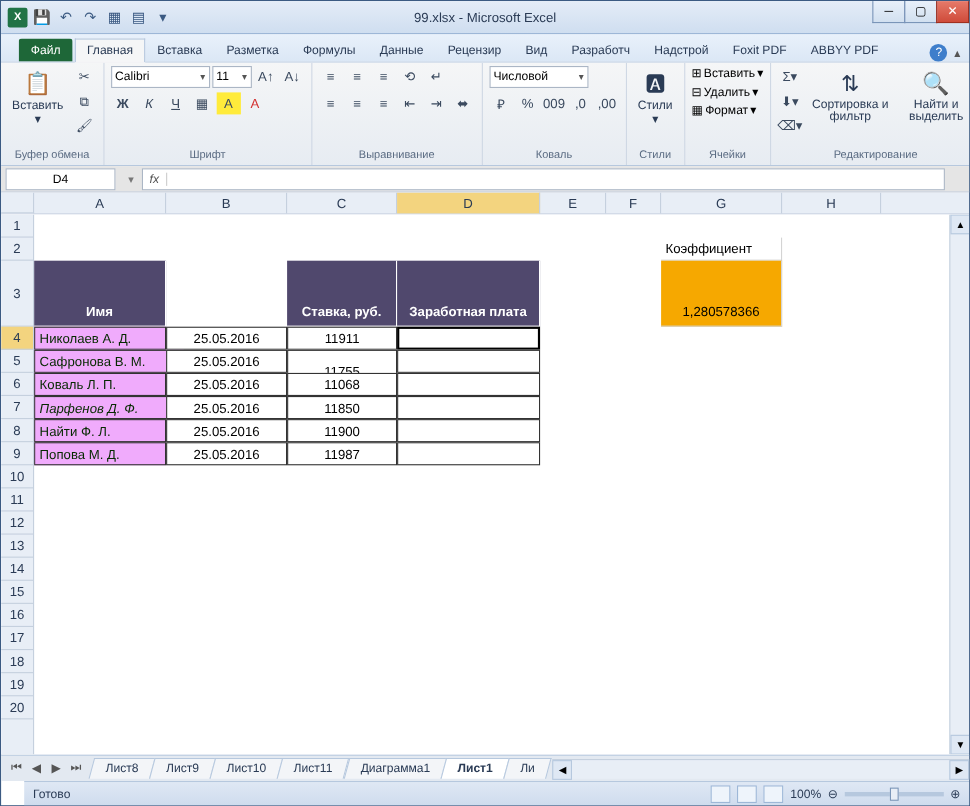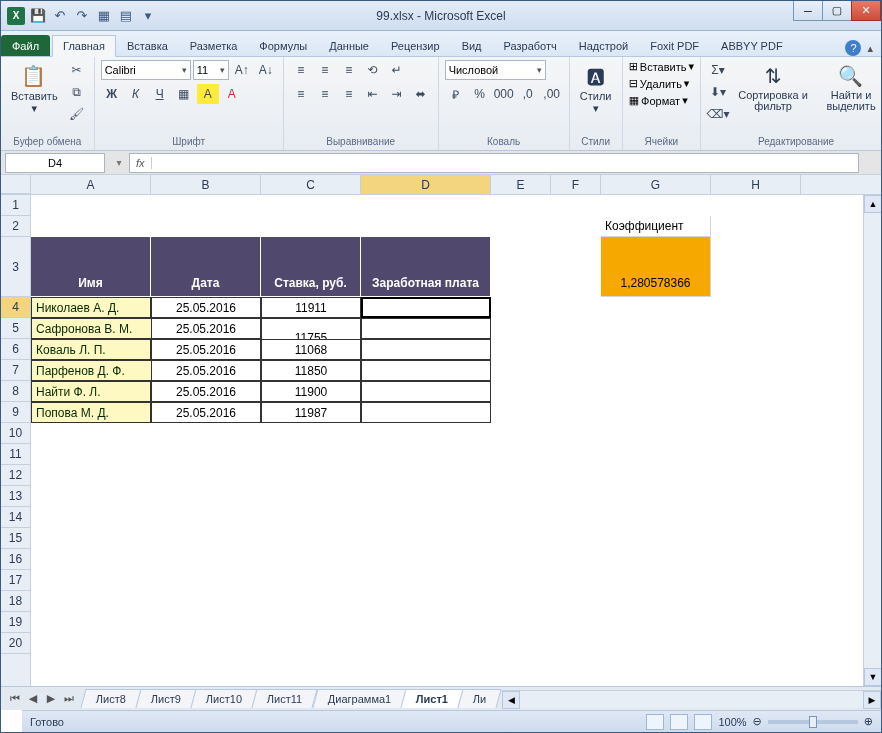--- a/index.html
+++ b/index.html
@@ -6,21 +6,21 @@
 body { background: #fff; overflow: hidden; }
 .window { width: 882px; height: 733px; border: 1px solid #3b5a82; display: flex; flex-direction: column; background: #fff; }
 .titlebar { height: 30px; background: linear-gradient(#e4ecf7,#cfdef0); display: flex; align-items: center; border-bottom: 1px solid #9db7d7; position: relative; }
 .titlebar .qat { display: flex; align-items: center; gap: 4px; padding: 0 6px; }
 .titlebar .qat .xl { width: 18px; height: 18px; background: #217346; color: #fff; font-size: 10px; font-weight: bold; display: flex; align-items: center; justify-content: center; border-radius: 2px; }
 .titlebar .qat .q { width: 18px; height: 18px; display: flex; align-items: center; justify-content: center; font-size: 13px; color: #3b5a82; cursor: pointer; }
 .titlebar .title { position: absolute; left: 0; right: 0; text-align: center; font-size: 12px; color: #2a3b55; pointer-events: none; }
 .winbtns { position: absolute; right: 0; top: 0; display: flex; }
 .winbtns div { width: 30px; height: 20px; display: flex; align-items: center; justify-content: center; font-size: 11px; border: 1px solid #7a95b8; border-top: none; background: linear-gradient(#e8f0fa,#d2e0f0); margin-left: -1px; cursor: pointer; }
 .winbtns .close { background: linear-gradient(#e67a6a,#cf4b3a); color: #fff; border-color: #a03020; }
-.tabsrow { display: flex; background: linear-gradient(#e9f1fb,#dbe7f5); border-bottom: 1px solid #b6c8de; padding-left: 0; align-items: flex-end; height: 26px; }
+.tabsrow { display: flex; background: linear-gradient(#e9f1fb,#dbe7f5); border-bottom: 1px solid #b6c8de; padding-left: 16px; align-items: flex-end; height: 26px; }
 .tab { padding: 4px 10px; font-size: 11px; color: #2a3b55; cursor: pointer; border: 1px solid transparent; border-bottom: none; }
 .tab.file { background: #1e6738; color: #fff; border-radius: 3px 3px 0 0; margin-right: 2px; }
 .tab.active { background: #f5f6f7; border: 1px solid #b6c8de; border-bottom: 1px solid #f5f6f7; margin-bottom: -1px; }
 .tabsrow .help { margin-left: auto; display: flex; gap: 6px; padding-right: 8px; align-items: center; }
 .tabsrow .help span { width: 16px; height: 16px; background: #3e7ecb; color: #fff; border-radius: 50%; font-size: 11px; display: flex; align-items: center; justify-content: center; }
 .ribbon { height: 94px; background: linear-gradient(#f5f6f7,#e7ecf2); border-bottom: 1px solid #b6c8de; display: flex; overflow: hidden; }
 .group { border-right: 1px solid #cfd8e4; padding: 3px 6px 1px; display: flex; flex-direction: column; justify-content: space-between; }
 .group .body { display: flex; gap: 4px; align-items: flex-start; }
 .group .label { font-size: 10px; color: #5a6b82; text-align: center; padding: 2px 0; }
 .bigbtn { display: flex; flex-direction: column; align-items: center; font-size: 11px; color: #2a3b55; padding: 2px 4px; cursor: pointer; }
@@ -37,21 +37,21 @@
 .grid-area { flex: 1; display: flex; overflow: hidden; position: relative; background: #fff; }
 .rowhdrs { width: 30px; background: #e8eef6; border-right: 1px solid #c5d0de; }
 .colhdrs-row { height: 20px; display: flex; background: #e8eef6; border-bottom: 1px solid #c5d0de; }
 .corner { width: 30px; border-right: 1px solid #c5d0de; border-bottom: 1px solid #c5d0de; background: #e8eef6; }
 .colhdr { border-right: 1px solid #c5d0de; text-align: center; font-size: 12px; color: #2a3b55; display: flex; align-items: center; justify-content: center; }
 .rowhdr { height: 21px; border-bottom: 1px solid #c5d0de; text-align: center; font-size: 12px; color: #2a3b55; display: flex; align-items: center; justify-content: center; }
 .rowhdr.sel, .colhdr.sel { background: #f3d47f; }
 .cells { position: relative; flex: 1; overflow: hidden; }
 .cell { position: absolute; border-right: 1px solid #d4d4d4; border-bottom: 1px solid #d4d4d4; font-size: 12px; display: flex; align-items: center; padding: 0 4px; }
 .thead { background: #50486d; color: #fff; justify-content: center; font-weight: bold; border-color: #fff; }
-.tname { background: #fef9c3; color: #062a00; border: 1px solid #333; }
+.tname { background: #f0abfc; color: #062a00; border: 1px solid #333; }
 .tval { border: 1px solid #333; justify-content: center; background: #fff; }
 .coef { background: #f6a800; justify-content: center; }
 .selcell { border: 2px solid #000 !important; }
 .sheet-tabs { height: 24px; display: flex; align-items: center; background: #e3e9f1; border-top: 1px solid #b6c8de; font-size: 11px; }
 .sheet-tabs .nav { display: flex; gap: 2px; padding: 0 6px; }
 .sheet-tabs .nav div { width: 16px; text-align: center; cursor: pointer; color: #555; }
 .sheet-tabs .sh { padding: 3px 12px; background: #f3f5f8; border: 1px solid #b6c8de; border-bottom: none; cursor: pointer; color: #2a3b55; margin-right: -1px; transform: skewX(-15deg); }
 .sheet-tabs .sh span { display: inline-block; transform: skewX(15deg); }
 .sheet-tabs .sh.active { background: #fff; font-weight: bold; }
 .statusbar { height: 22px; background: linear-gradient(#dfe8f4,#cfdcee); border-top: 1px solid #b6c8de; display: flex; align-items: center; font-size: 11px; color: #2a3b55; padding: 0 8px; margin-left: 21px; }
@@ -157,27 +157,27 @@
           <div class="smbtn">≡</div>
           <div class="smbtn">⇤</div>
           <div class="smbtn">⇥</div>
           <div class="smbtn">⬌</div>
         </div>
       </div>
       <div class="label">Выравнивание</div>
     </div>
     <div class="group">
       <div class="body col">
-        <div class="combo" style="width:101px">
+        <div class="combo" style="width:90px">
             <span>Числовой</span>
           </div>
         <div class="row">
           <div class="smbtn">₽</div>
           <div class="smbtn">%</div>
-          <div class="smbtn">000</div>
+          <div class="smbtn">009</div>
           <div class="smbtn">,0</div>
           <div class="smbtn">,00</div>
         </div>
       </div>
       <div class="label">Коваль</div>
     </div>
     <div class="group">
       <div class="body">
           <div class="bigbtn"><div class="ic">🅰</div><span>Стили</span>▾</div>
         </div>
@@ -252,36 +252,35 @@
           <div class="rowhdr" style="height: 21px;">14</div>
           <div class="rowhdr" style="height: 21px;">15</div>
           <div class="rowhdr" style="height: 21px;">16</div>
           <div class="rowhdr" style="height: 21px;">17</div>
           <div class="rowhdr" style="height: 21px;">18</div>
           <div class="rowhdr" style="height: 21px;">19</div>
           <div class="rowhdr" style="height: 21px;">20</div>
         </div>
       <div class="cells" id="cells">
           <div class="cell thead" style="left: 0px; top: 42px; width: 120px; height: 60px; align-items: flex-end; padding-bottom: 6px;">Имя</div>
-          <div class="cell thead" style="left: 120px; top: 42px; width: 110px; height: 60px; align-items: flex-end; padding-bottom: 6px;">Дата</div>
           <div class="cell thead" style="left: 230px; top: 42px; width: 100px; height: 60px; align-items: flex-end; padding-bottom: 6px;">Ставка, руб.</div>
           <div class="cell thead" style="left: 330px; top: 42px; width: 130px; height: 60px; align-items: flex-end; padding-bottom: 6px;">Заработная плата</div>
           <div class="cell tname" style="left: 0px; top: 102px; width: 120px; height: 21px;">Николаев А. Д.</div>
           <div class="cell tval" style="left: 120px; top: 102px; width: 110px; height: 21px;">25.05.2016</div>
           <div class="cell tval" style="left: 230px; top: 102px; width: 100px; height: 21px;">11911</div>
           <div class="cell tval selcell" style="left: 330px; top: 102px; width: 130px; height: 21px;"></div>
           <div class="cell tname" style="left: 0px; top: 123px; width: 136px; height: 21px;">Сафронова В. М.</div>
           <div class="cell tval" style="left: 120px; top: 123px; width: 110px; height: 21px;">25.05.2016</div>
           <div class="cell tval" style="left: 230px; top: 123px; width: 100px; height: 39px;">11755</div>
           <div class="cell tval" style="left: 330px; top: 123px; width: 130px; height: 21px;"></div>
           <div class="cell tname" style="left: 0px; top: 144px; width: 120px; height: 21px;">Коваль Л. П.</div>
           <div class="cell tval" style="left: 120px; top: 144px; width: 110px; height: 21px;">25.05.2016</div>
           <div class="cell tval" style="left: 230px; top: 144px; width: 100px; height: 21px;">11068</div>
           <div class="cell tval" style="left: 330px; top: 144px; width: 130px; height: 21px;"></div>
-          <div class="cell tname" style="left: 0px; top: 165px; width: 132px; height: 21px;">Парфенов Д. Ф.</div>
+          <div class="cell tname" style="left: 0px; top: 165px; width: 132px; height: 21px; font-style: italic;">Парфенов Д. Ф.</div>
           <div class="cell tval" style="left: 120px; top: 165px; width: 110px; height: 21px;">25.05.2016</div>
           <div class="cell tval" style="left: 230px; top: 165px; width: 100px; height: 21px;">11850</div>
           <div class="cell tval" style="left: 330px; top: 165px; width: 130px; height: 21px;"></div>
           <div class="cell tname" style="left: 0px; top: 186px; width: 120px; height: 21px;">Найти Ф. Л.</div>
           <div class="cell tval" style="left: 120px; top: 186px; width: 110px; height: 21px;">25.05.2016</div>
           <div class="cell tval" style="left: 230px; top: 186px; width: 100px; height: 21px;">11900</div>
           <div class="cell tval" style="left: 330px; top: 186px; width: 130px; height: 21px;"></div>
           <div class="cell tname" style="left: 0px; top: 207px; width: 120px; height: 21px;">Попова М. Д.</div>
           <div class="cell tval" style="left: 120px; top: 207px; width: 110px; height: 21px;">25.05.2016</div>
           <div class="cell tval" style="left: 230px; top: 207px; width: 100px; height: 21px;">11987</div>

